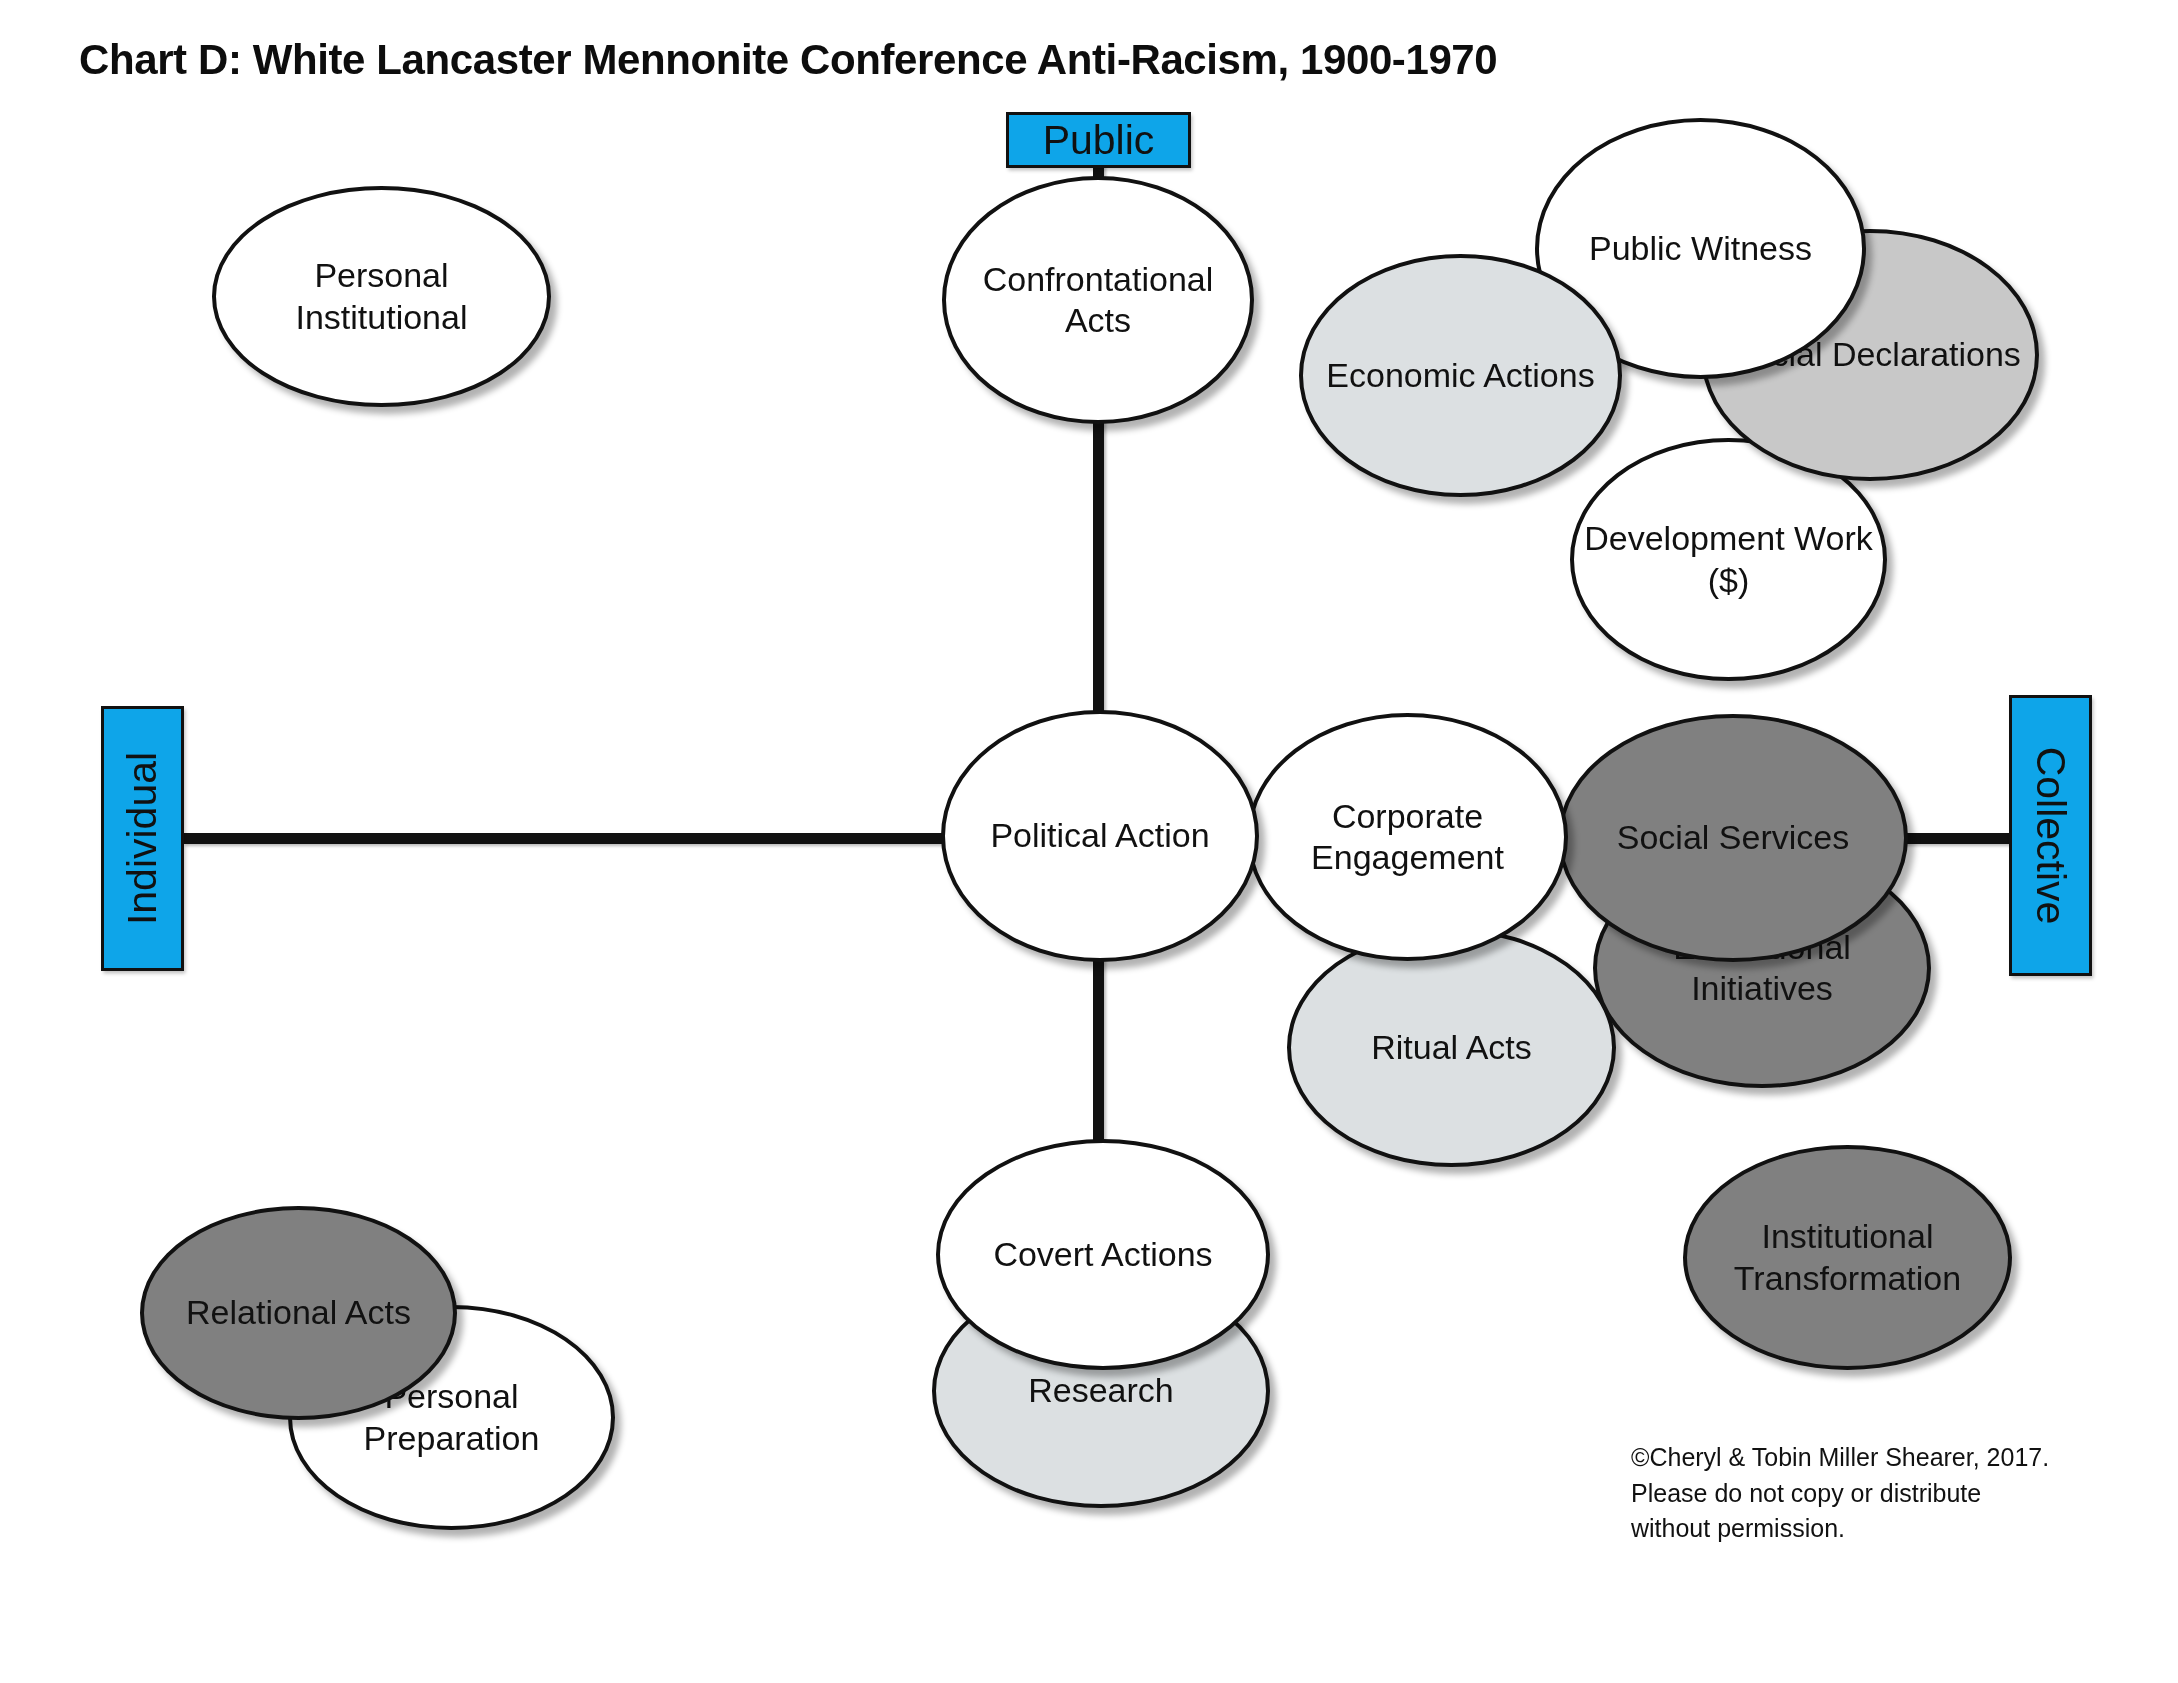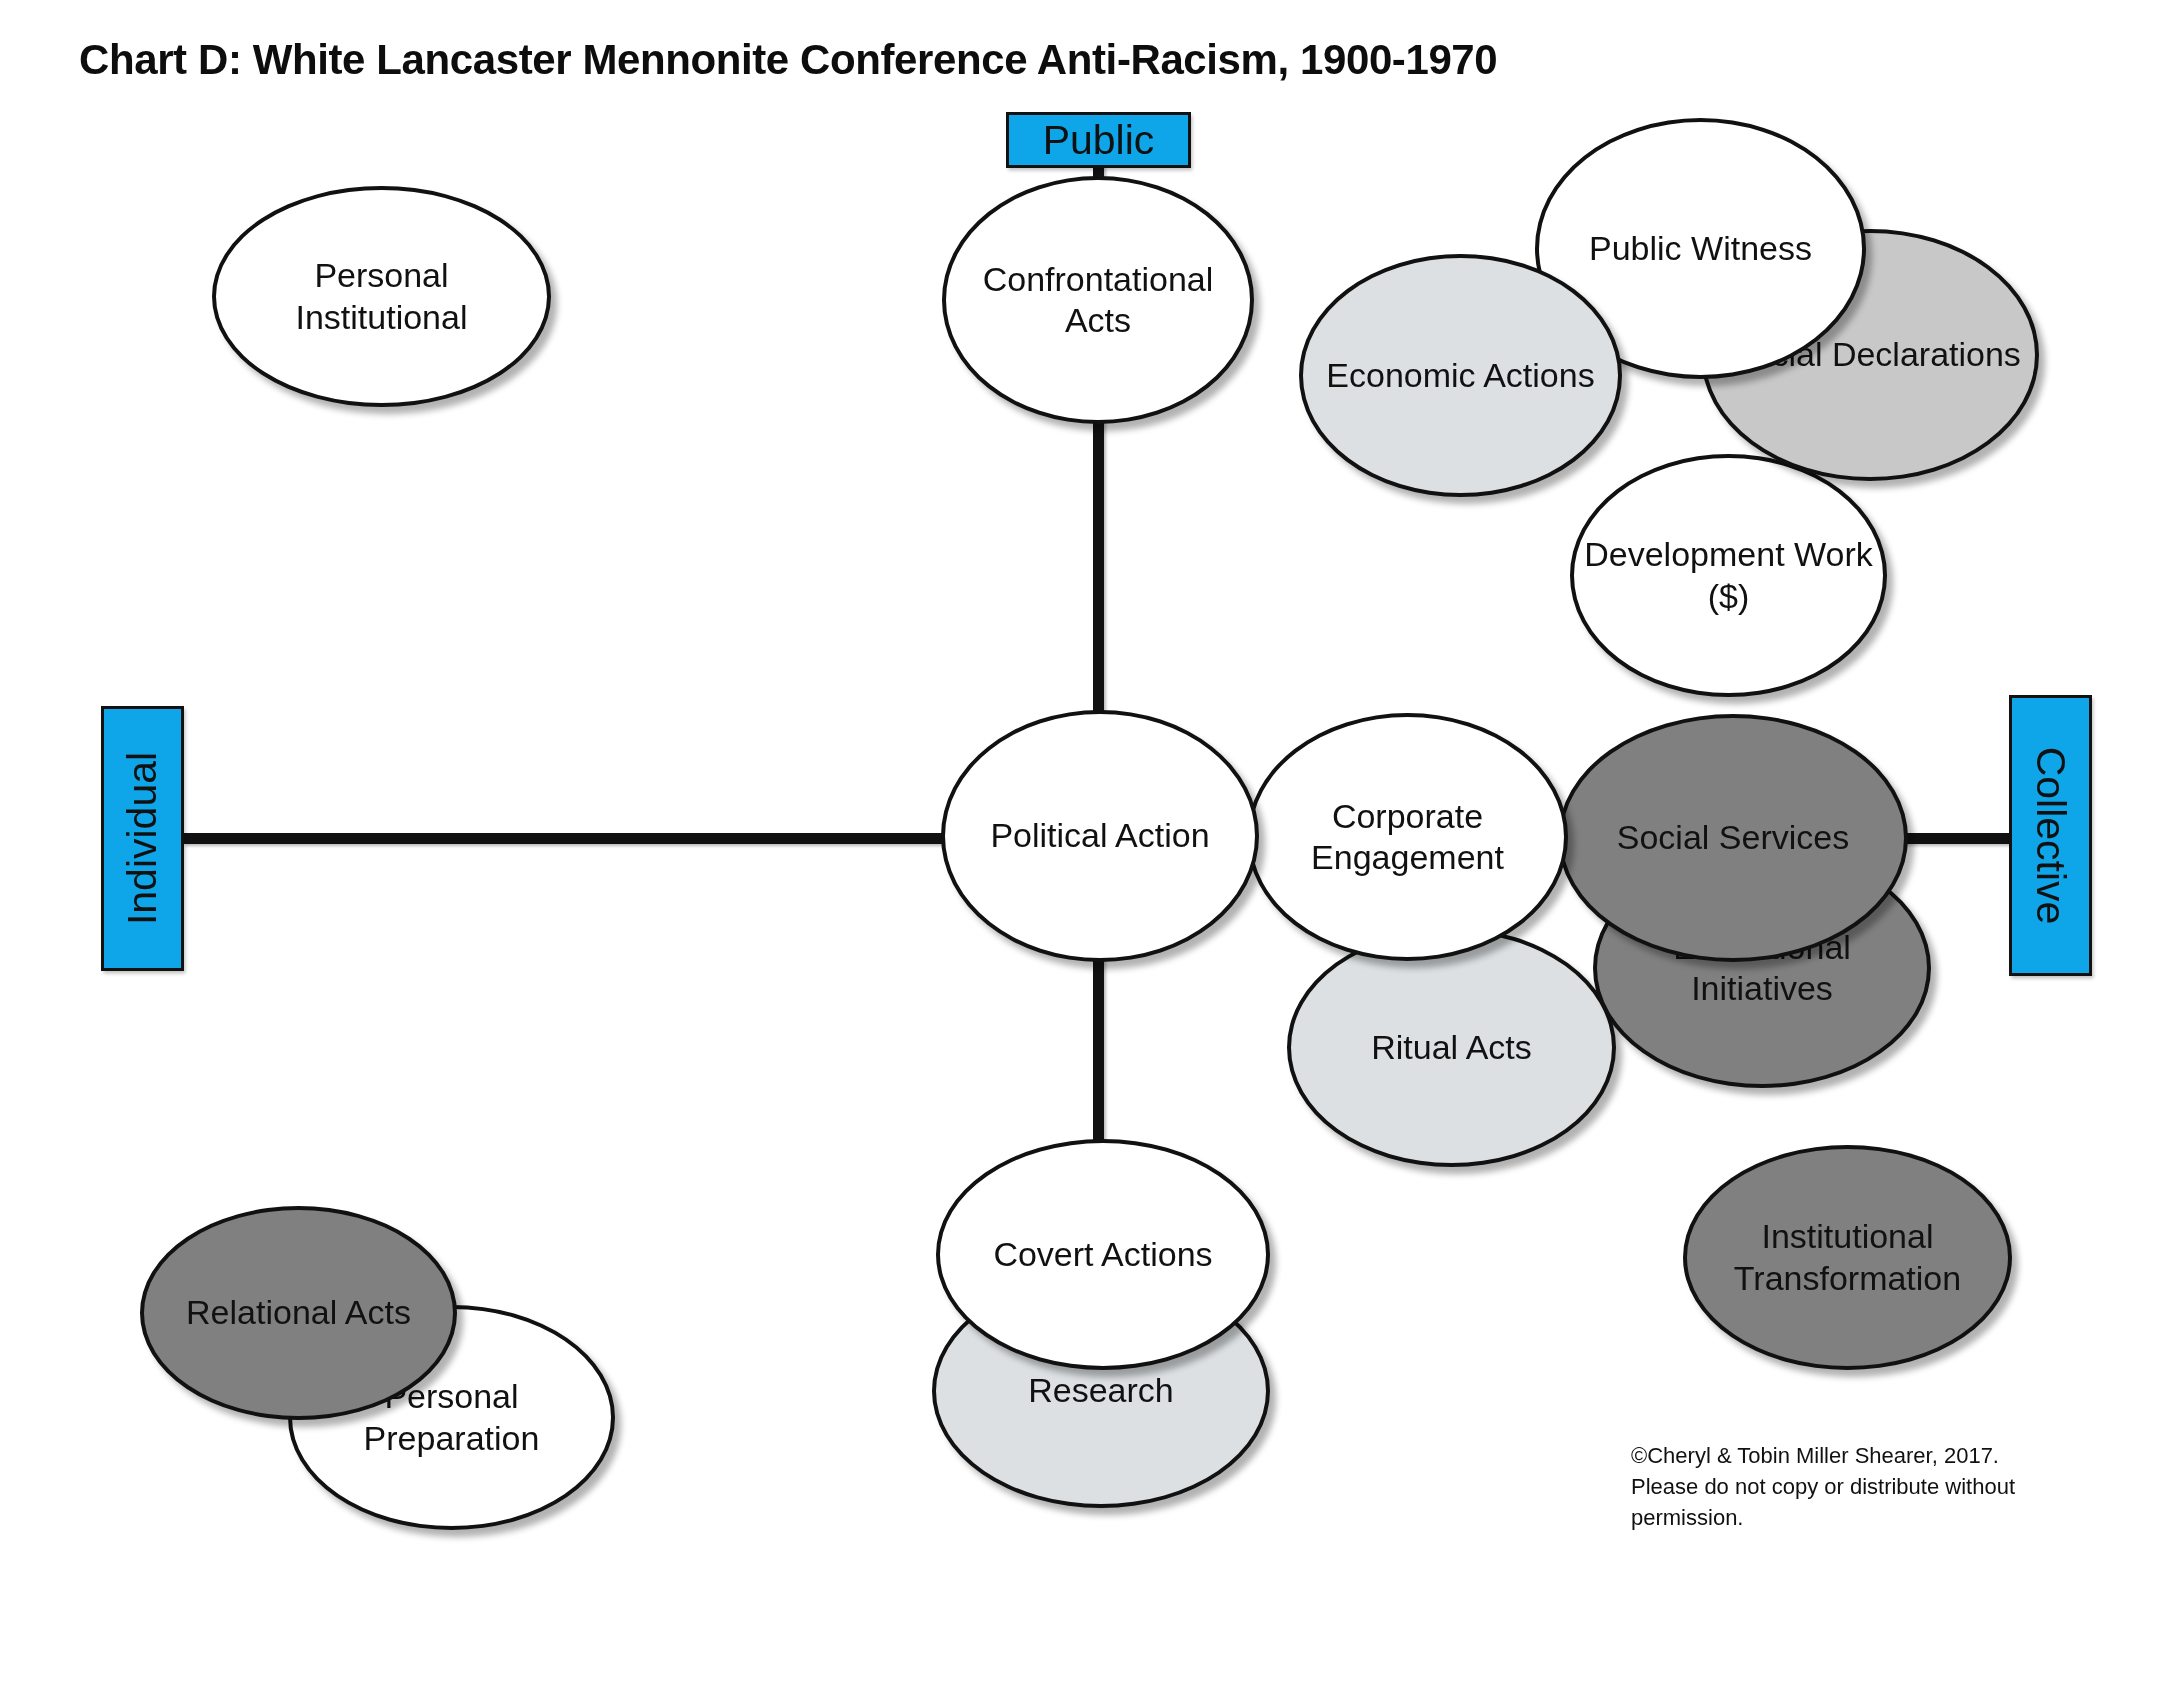--- a/index.html
+++ b/index.html
@@ -97,42 +97,42 @@
   .fill-light { background: #dce0e2; }
   .fill-mid   { background: #c8c8c8; }
   .fill-dark  { background: #808080; }
 
   
   #node-personal-accompaniment { left: 212px;  top: 186px;  width: 339px; height: 221px; }
   #node-confrontational-acts   { left: 942px; top: 176px;  width: 312px; height: 248px; }
   #node-public-witness         { left: 1535px; top: 118px;  width: 331px; height: 261px; z-index: 4; }
   #node-official-declarations  { left: 1701px; top: 229px;  width: 338px; height: 252px; z-index: 3; }
   #node-economic-actions       { left: 1299px; top: 254px;  width: 323px; height: 243px; z-index: 4; }
-  #node-development-work       { left: 1570px; top: 454px;  width: 317px; height: 243px; justify-content: flex-end; }
+  #node-development-work       { left: 1570px; top: 438px;  width: 317px; height: 243px; justify-content: flex-end; }
 
   #node-political-action       { left: 941px; top: 710px;  width: 318px; height: 252px; z-index: 5; }
   #node-corporate-engagement   { left: 1247px; top: 713px;  width: 321px; height: 248px; z-index: 4; }
   #node-social-services        { left: 1558px; top: 714px;  width: 350px; height: 248px; z-index: 4; }
   #node-educational-initiatives{ left: 1593px; top: 848px;  width: 338px; height: 240px; z-index: 3; }
   #node-ritual-acts            { left: 1287px; top: 928px; width: 329px; height: 239px; }
 
   #node-covert-actions         { left: 936px; top: 1139px; width: 334px; height: 231px; z-index: 4; }
   #node-research               { left: 932px; top: 1274px; width: 338px; height: 234px; z-index: 3; }
   #node-institutional-transformation { left: 1683px; top: 1145px; width: 329px; height: 225px; }
 
   #node-relational-acts        { left: 140px;  top: 1206px; width: 317px; height: 214px; z-index: 4; }
   #node-personal-preparation   { left: 288px;  top: 1305px; width: 327px; height: 225px; z-index: 3; }
 
   
   #copyright {
     position: absolute;
     left: 1631px;
     top: 1440px;
     width: 423px;
-    font-size: 22px;
+    font-size: 25px;
     line-height: 1.42;
     color: #111111;
   }
 </style>
 </head>
 <body>
 
 <div id="canvas">
 
   <div id="chart-title">Chart D: White Lancaster Mennonite Conference Anti-Racism, 1900-1970</div>

